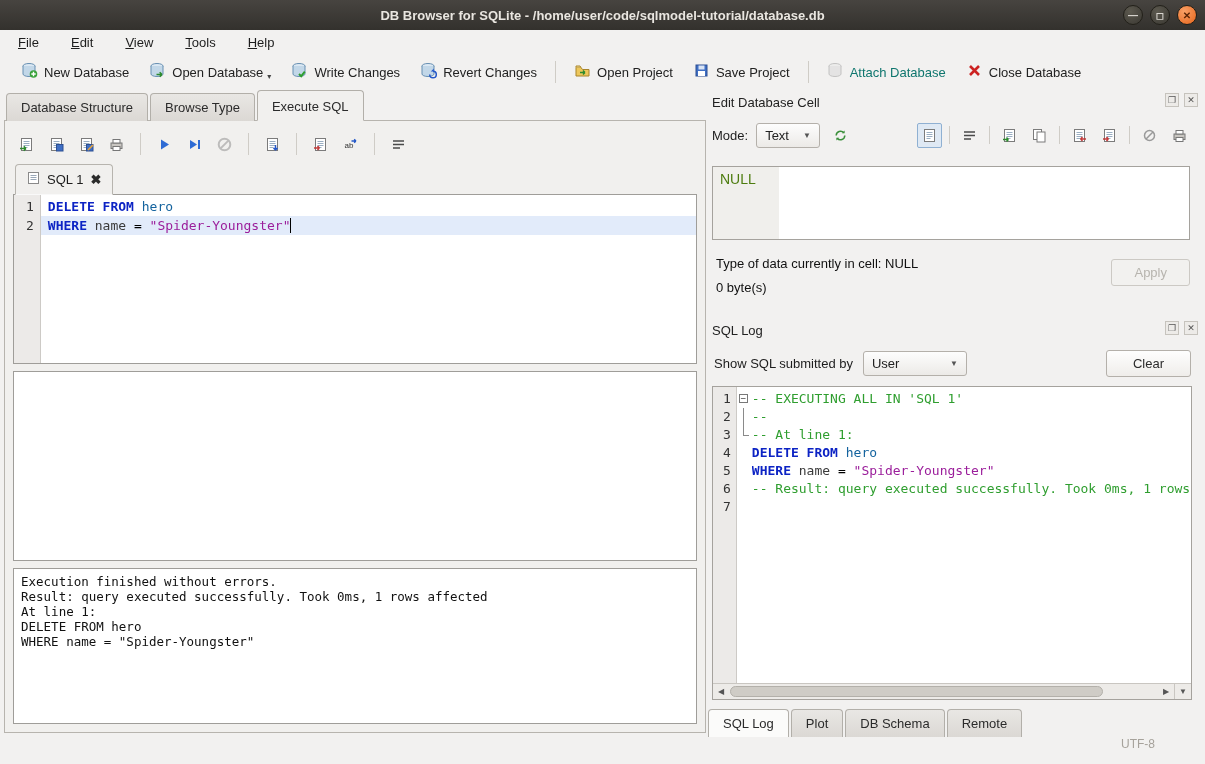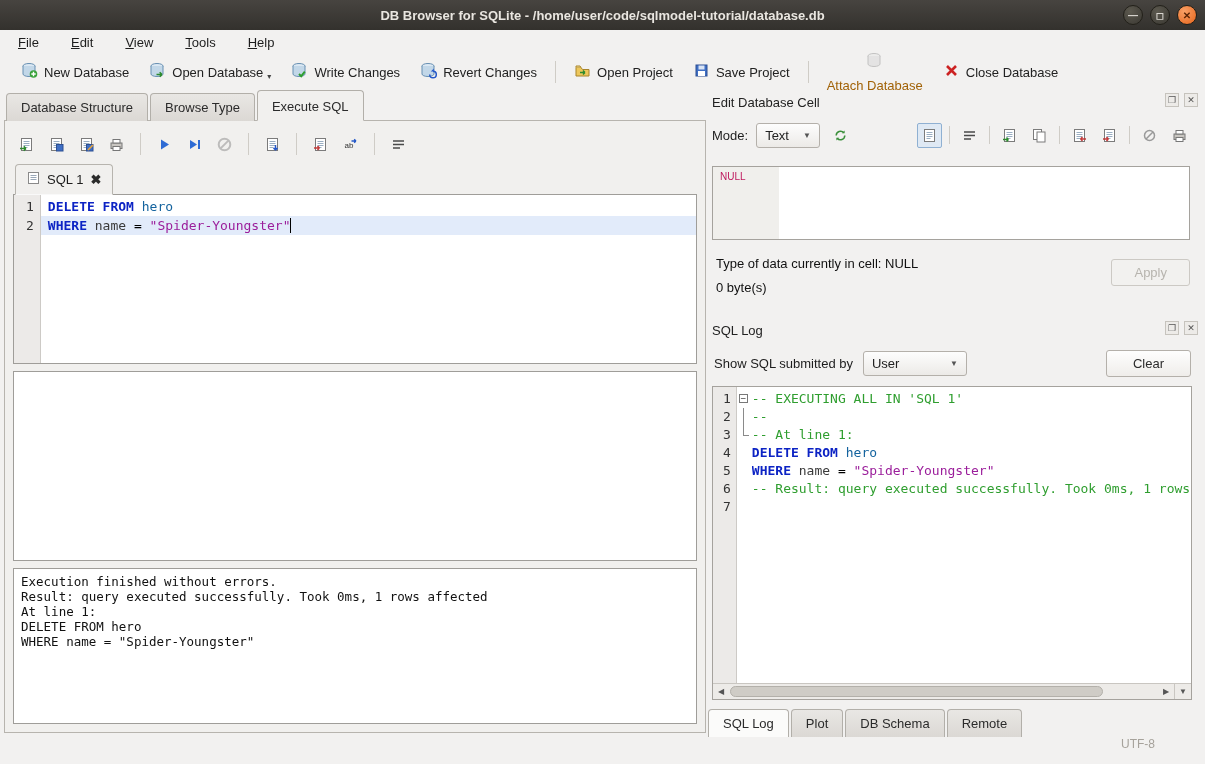--- a/index.html
+++ b/index.html
@@ -17,21 +17,21 @@
     font-size:10px; color:#d8d5cf; background:radial-gradient(circle at 35% 30%, #5c594f, #3a3832);
     border:1px solid #222019; }
   .win-btn.close { background:radial-gradient(circle at 35% 30%, #f9a066, #e6641a); color:#5c2505; font-weight:bold; }
   
   .menubar { position:absolute; top:30px; left:0; width:100%; height:24px; display:flex; align-items:center;
     padding-left:8px; font-size:13px;gap:12px; }
   .menu-item { padding:3px 10px; }
   .toolbar { position:absolute; top:54px; left:0; width:100%; height:36px; display:flex; align-items:center;
     padding-left:12px; gap:2px; }
   .tb-btn { display:flex; align-items:center; gap:6px; padding:5px 9px; font-size:13px; color:#222; border-radius:3px; }
-  .tb-btn.disabled { color:#a16207;flex-direction:column; }
+  .tb-btn.disabled { color:#0f766e; }
   .tb-btn.disabled svg { opacity:.45; filter:grayscale(1); }
   .tb-sep { width:1px; height:22px; background:#cfccc6; margin:0 7px; }
   .tb-caret { font-size:8px; color:#444; align-self:flex-end; padding-bottom:1px; margin-left:-2px; }
   
   .btn { background:linear-gradient(#fefefe,#efedea); border:1px solid #b4b0aa; border-radius:3px;
     padding:5px 22px; font-size:13px; color:#2b2b2b; }
   .btn.disabled { color:#b7b4ae; background:#f2f1ef; border-color:#ccc9c4; }
   .combo { display:inline-flex; align-items:center; justify-content:space-between;
     background:linear-gradient(#fdfdfd,#eceae7); border:1px solid #b4b0aa; border-radius:3px;
     padding:4px 8px; font-size:13px; color:#222; }
@@ -78,21 +78,21 @@
   .right-pane { position:absolute; left:708px; top:92px; width:492px; height:645px; display:flex; flex-direction:column; }
   .dock-header { height:20px; display:flex; align-items:center; font-size:13px; color:#222; position:relative; flex:none; padding-left:4px; }
   .dock-icons { position:absolute; right:2px; top:1px; display:flex; gap:5px; }
   .dock-ico { width:14px; height:14px; font-size:9px; color:#555; display:flex; align-items:center; justify-content:center;
     border:1px solid #c6c3bd; background:#edebe8; }
   .mode-row { height:30px; display:flex; align-items:center; gap:8px; margin-top:8px; flex:none; font-size:13px; padding:0 4px; }
   .mini-btn { width:25px; height:25px; display:flex; align-items:center; justify-content:center; border-radius:2px; flex:none; }
   .mini-btn.pressed { border:1px solid #8fb0d2; background:#dfe9f4; }
   .mini-sep { width:1px; height:18px; background:#cfccc6; margin:0 2px; flex:none; }
   .cell-box { margin-top:16px; height:74px; border:1px solid #a5a29d; background:#fff; display:flex; flex:none; margin-left:4px; margin-right:10px; }
-  .cell-gutter { width:66px; background:#f0efec; padding:4px 7px; font-size:10px; color:#be185d; flex:none; }
+  .cell-gutter { width:66px; background:#f0efec; padding:4px 7px; font-size:14px; color:#4d7c0f; flex:none; }
   .cell-info { margin-top:16px; flex:none; position:relative; height:54px; font-size:13px; color:#111; padding-left:8px; }
   .cell-info .size-line { margin-top:9px; }
   .apply-btn { position:absolute; right:10px; top:3px; }
   .filter-row { height:31px; display:flex; align-items:center; gap:10px; margin-top:8px; flex:none; font-size:13px; padding:0 4px 0 6px; }
   .filter-row .btn { margin-left:auto; margin-right:5px; padding:5px 26px; }
   .log-box { margin-top:7px; flex:1; border:1px solid #a5a29d; background:#fff; display:flex; flex-direction:column; overflow:hidden; margin-left:4px; margin-right:8px; }
   .log-main { flex:1; display:flex; overflow:hidden; font-family:"DejaVu Sans Mono",monospace; font-size:13px; line-height:18px; }
   .log-gutter { background:#eceae8; border-right:1px solid #cdcac6; color:#333; text-align:right; padding:3px 5px 0 10px; flex:none; }
   .log-gutter div { height:18px; }
   .fold-col { width:15px; flex:none; padding-top:3px; }

